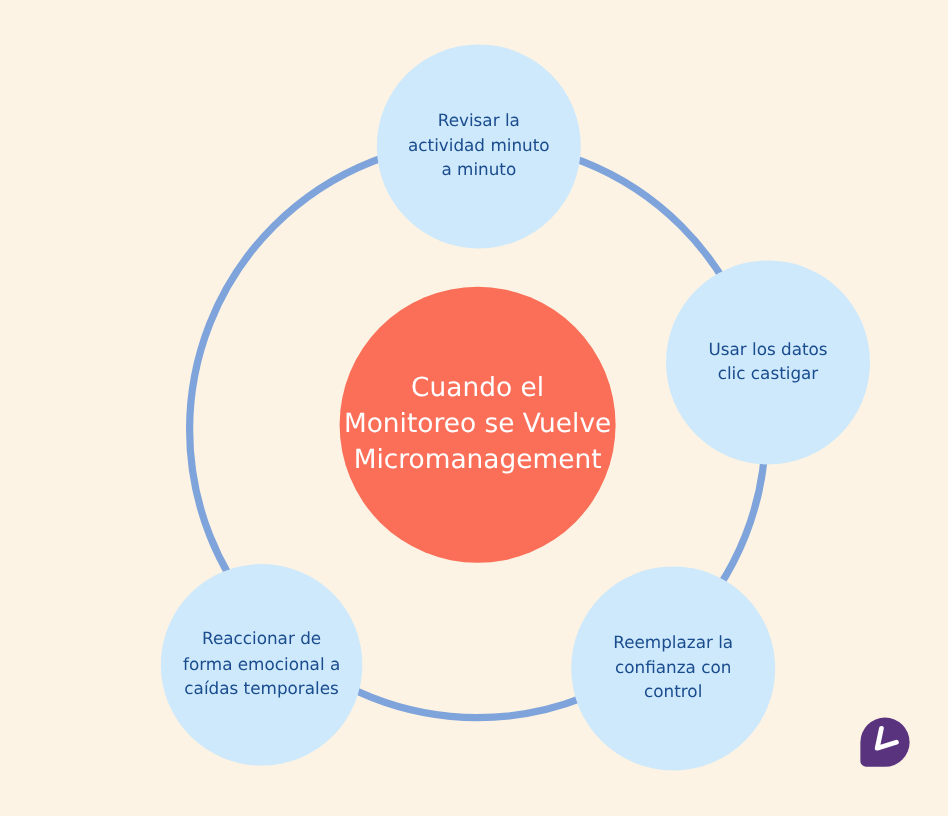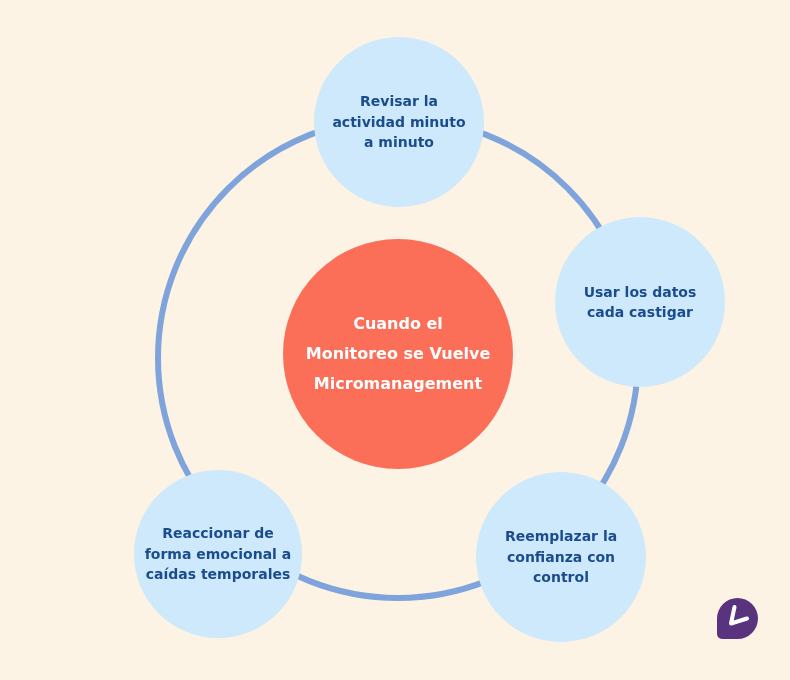--- a/index.html
+++ b/index.html
@@ -31,21 +31,21 @@
     position: absolute;
     border-radius: 50%;
     display: flex;
     align-items: center;
     justify-content: center;
     text-align: center;
     z-index: 1;
   }
   .node .label {
     white-space: pre-line;
-    font-weight: bold;
+    font-weight: normal;
   }
   .satellite {
     width: 170px;
     height: 170px;
     background: var(--satellite_fill);
     color: var(--satellite_text);
     font-size: 14px;
     line-height: 20.5px;
   }
   #sat-top          { left: 314px; top: 37px;  }
@@ -53,21 +53,21 @@
   #sat-bottom-right { left: 476px; top: 472px; align-items: center; }
   #sat-bottom-left  { left: 134px; top: 470px; width: 168px; height: 168px; }
   #sat-left         { left: 67px;  top: 217px; width: 168px; height: 168px; }
   .center-node {
     left: 283px;
     top: 239px;
     width: 230px;
     height: 230px;
     background: var(--center_fill);
     color: var(--center_text);
-    font-size: 16px;
+    font-size: 22px;
     line-height: 30px;
   }
   .logo {
     position: absolute;
     left: 717px;
     top: 598px;
     width: 41px;
     height: 41px;
     background: var(--logo_purple);
     border-radius: 50% 50% 50% 12%;
@@ -88,21 +88,21 @@
   </svg>
 
   <div class="node satellite" id="sat-top">
     <span class="label">Revisar la
 actividad minuto
 a minuto</span>
   </div>
 
   <div class="node satellite" id="sat-right">
     <span class="label">Usar los datos
-cada castigar</span>
+clic castigar</span>
   </div>
 
   <div class="node satellite" id="sat-bottom-right">
     <span class="label">Reemplazar la
 confianza con
 control</span>
   </div>
 
   <div class="node satellite" id="sat-bottom-left">
     <span class="label">Reaccionar de

